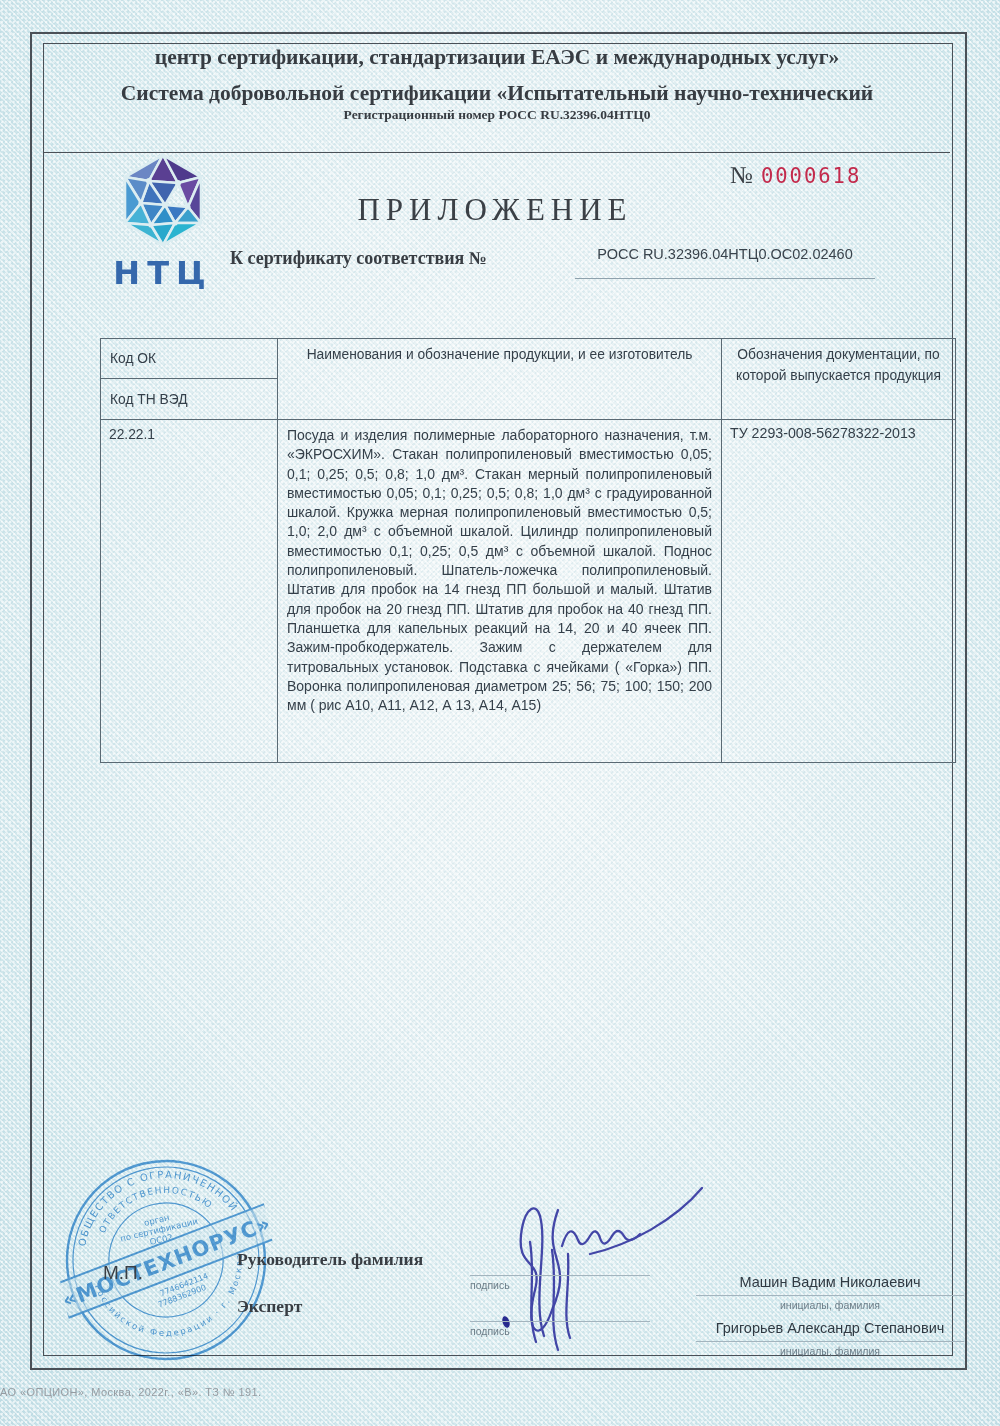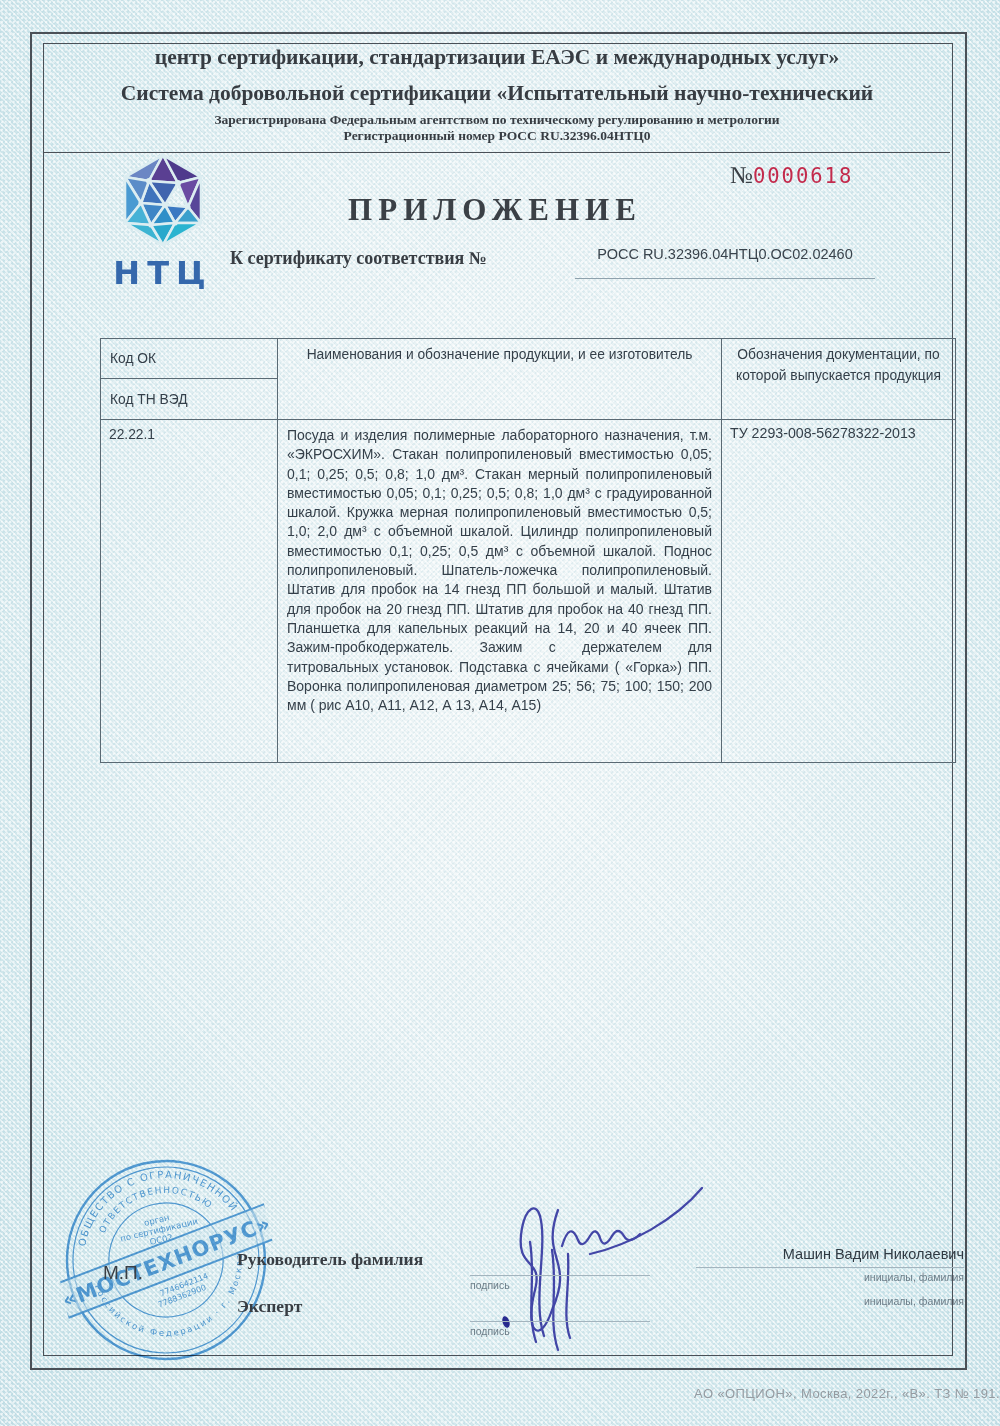--- a/index.html
+++ b/index.html
@@ -28,23 +28,23 @@
   .frame-inner{position:absolute;left:43px;top:43px;width:908px;height:1311px;border:1.5px solid #4a5057;}
   .header-box{position:absolute;left:44px;top:44px;width:906px;height:108px;border-bottom:1.5px solid #4a5057;
     text-align:center;color:#373c42;}
   .hb-title{font-family:"Liberation Serif", serif;font-weight:bold;font-size:21.5px;line-height:27px;margin-top:9px;}
   .hb-sub{font-family:"Liberation Serif", serif;font-weight:bold;font-size:13.5px;line-height:17px;margin-top:4px;}
   .hb-sub2{font-family:"Liberation Serif", serif;font-weight:bold;font-size:13.5px;line-height:16px;}
   
   .logo{position:absolute;left:88px;top:150px;width:150px;height:142px;}
   
   .doc-number{position:absolute;left:730px;top:162px;font-family:"Liberation Serif", serif;font-size:24px;color:#3a3f45;}
-  .doc-number .digits{font-family:"DejaVu Sans Mono", monospace;font-size:20.5px;color:#c32a4c;letter-spacing:2px;}
+  .doc-number .digits{font-family:"DejaVu Sans Mono", monospace;font-size:20.5px;color:#c32a4c;letter-spacing:2px;margin-left:8px;}
   .doc-title{position:absolute;left:240px;top:192px;width:510px;text-align:center;
-    font-family:"Liberation Serif", serif;font-weight:700;font-size:31px;letter-spacing:6px;color:#3b4046;}
+    font-family:"Liberation Serif", serif;font-weight:400;font-size:31px;letter-spacing:6px;color:#3b4046;}
   .cert-line{position:absolute;left:230px;top:248px;width:660px;}
   .cert-label{font-family:"Liberation Serif", serif;font-weight:bold;font-size:18px;color:#383d43;}
   .cert-value{position:absolute;left:345px;top:-2px;width:300px;text-align:center;font-size:14.5px;color:#39434c;
     border-bottom:1px solid #8fa1ac;padding-bottom:16px;}
   
   .ctable{position:absolute;left:80px;top:338px;width:854px;border:1.4px solid #5a6973;color:#343f49;font-size:13.8px;margin-left:20px;}
   .trow{display:flex;}
   .thead{border-bottom:1.4px solid #5a6973;height:80px;}
   .c1{width:177px;border-right:1.4px solid #5a6973;box-sizing:border-box;}
   .c2{width:444px;border-right:1.4px solid #5a6973;box-sizing:border-box;}
@@ -59,44 +59,43 @@
   
   .mp{position:absolute;left:103px;top:1262px;font-family:Liberation Sans, sans-serif;font-size:19px;color:#3a3f45;}
   .sig-label1{position:absolute;left:237px;top:1249px;font-family:"Liberation Serif", serif;font-weight:bold;font-size:17.5px;color:#383d43;}
   .sig-label2{position:absolute;left:237px;top:1296px;font-family:"Liberation Serif", serif;font-weight:bold;font-size:17.5px;color:#383d43;}
   .sig-line{position:absolute;height:1px;background:#a3b4be;}
   .sl1{left:470px;top:1275px;width:180px;}
   .sl2{left:470px;top:1321px;width:180px;}
   .sig-caption{position:absolute;width:180px;font-size:10.5px;color:#6d7d88;}
   .sc1{left:470px;top:1279px;}
   .sc2{left:470px;top:1325px;}
-  .name-block{position:absolute;width:268px;text-align:right;color:#2f3942;}
+  .name-block{position:absolute;width:268px;text-align:center;color:#2f3942;margin-top:28px;}
   .nb1{left:696px;top:1246px;}
   .nb2{left:696px;top:1292px;}
   .name-text{font-size:14.5px;padding-bottom:5px;border-bottom:1px solid #a3b4be;}
   .name-caption{font-size:10.5px;color:#6d7d88;padding-top:3px;}
   
   .stamp{position:absolute;left:58px;top:1152px;width:216px;height:216px;transform:rotate(-13deg);
     opacity:.85;mix-blend-mode:multiply;}
   .ink{position:absolute;left:440px;top:1150px;width:330px;height:220px;mix-blend-mode:multiply;}
   
-  .footer{position:absolute;left:0;top:1386px;width:1000px;text-align:right;font-size:13px;color:#959ba1;letter-spacing:.4px;}
+  .footer{position:absolute;left:0;top:1386px;width:1000px;text-align:left;font-size:11px;color:#959ba1;letter-spacing:.4px;}
 </style>
 </head>
 <body>
 
 <div class="page">
 
   <div class="frame-outer"></div>
   <div class="frame-inner"></div>
 
   <div class="header-box">
     <div class="hb-title" style="margin-top:0;">центр сертификации, стандартизации ЕАЭС и международных услуг»</div>
     <div class="hb-title">Система добровольной сертификации «Испытательный научно-технический</div>
-    <div class="hb-sub">Зарегистрирована Федеральным агентством по техническому регулированию и метрологии</div>
     <div class="hb-sub2">Регистрационный номер РОСС RU.32396.04НТЦ0</div>
   </div>
 
   <div class="logo">
     <svg width="150" height="142" viewBox="0 0 150 142">
       <g stroke="#dcedf1" stroke-width="2.6" stroke-linejoin="round">
         <polygon points="75,5 37,27 61,31" fill="#6b86c4"></polygon>
         <polygon points="75,5 61,31 90,33" fill="#5a3f92"></polygon>
         <polygon points="75,5 90,33 113,27" fill="#4f3a8c"></polygon>
         <polygon points="113,27 90,33 100,57" fill="#6a4aa2"></polygon>
@@ -209,17 +208,18 @@
   <div class="sig-line sl1"></div>
   <div class="sig-caption sc1">подпись</div>
   <div class="sig-line sl2"></div>
   <div class="sig-caption sc2">подпись</div>
 
   <div class="name-block nb1">
     <div class="name-text">Машин Вадим Николаевич</div>
     <div class="name-caption">инициалы, фамилия</div>
   </div>
   <div class="name-block nb2">
+    <div class="name-text">Григорьев Александр Степанович</div>
     <div class="name-caption">инициалы, фамилия</div>
   </div>
 
   <div class="footer">АО «ОПЦИОН», Москва, 2022г., «В». ТЗ № 191.</div>
 </div>
 
 </body></html>

